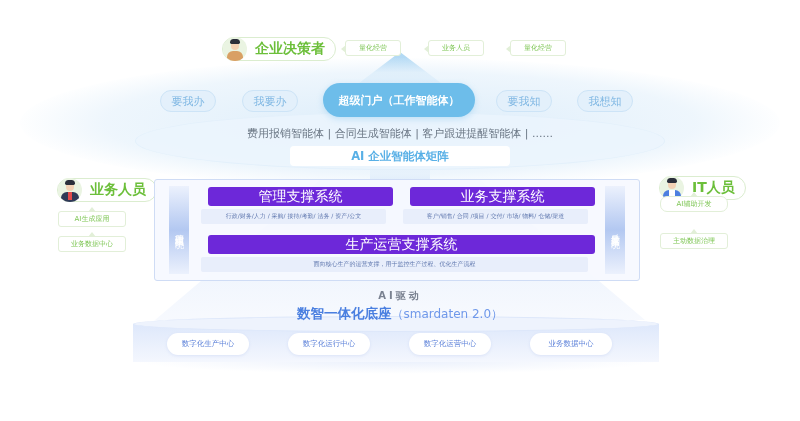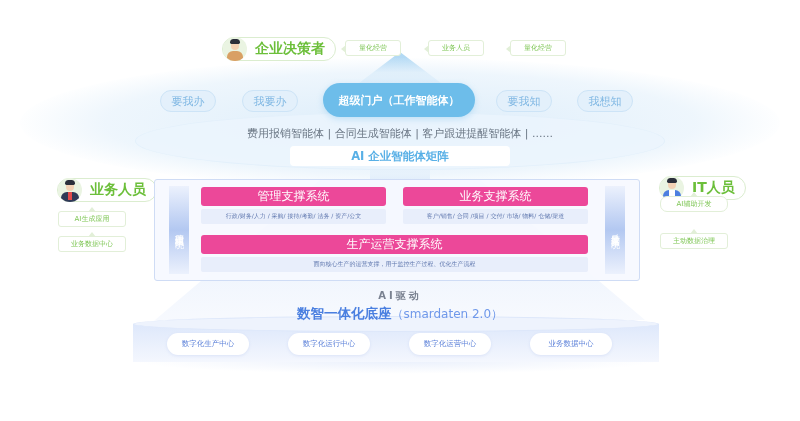--- a/index.html
+++ b/index.html
@@ -20,21 +20,21 @@
 .ellipse-top{position:absolute;left:20px;top:58px;width:760px;height:130px;border-radius:50%;background:radial-gradient(ellipse at 50% 50%,rgba(219,236,250,0.95) 0%,rgba(234,244,252,0.8) 55%,rgba(255,255,255,0) 72%);}
 .ellipse-inner{position:absolute;left:135px;top:112px;width:530px;height:58px;border-radius:50%;background:rgba(235,245,253,0.85);border:1px solid #e3f0fb;}
 .pill{position:absolute;height:22px;border-radius:11px;background:rgba(226,240,251,0.9);border:1px solid #cde4f7;color:#7fb7e3;font-size:11px;display:flex;align-items:center;justify-content:center;}
 .portal{position:absolute;left:323px;top:83px;width:152px;height:34px;border-radius:17px;background:#6dbdea;color:#fff;font-size:11px;font-weight:bold;display:flex;align-items:center;justify-content:center;box-shadow:0 2px 6px rgba(109,189,234,0.35);}
 .agents{position:absolute;left:0;width:800px;top:126px;text-align:center;font-size:11px;color:#6b7785;}
 .matrix-box{position:absolute;left:290px;top:146px;width:220px;height:20px;background:#fff;border-radius:4px;display:flex;align-items:center;justify-content:center;color:#59b0e6;font-weight:bold;font-size:11.5px;}
 
 
 .panel{position:absolute;left:154px;top:179px;width:486px;height:102px;border:1px solid #cfdcf5;background:rgba(246,249,255,0.92);border-radius:3px;}
 .vbar{position:absolute;top:6px;width:20px;height:88px;background:linear-gradient(180deg,rgba(210,223,248,0.3),#b3c8f1 50%,rgba(210,223,248,0.3));display:flex;flex-direction:column;align-items:center;justify-content:center;color:#ffffff;font-size:9px;line-height:11px;}
-.sys-head{position:absolute;height:19px;background:#ec4899;color:#fff;font-size:12px;display:flex;align-items:center;justify-content:center;border-radius:3px;}
+.sys-head{position:absolute;height:19px;background:#6d28d9;color:#fff;font-size:14px;display:flex;align-items:center;justify-content:center;border-radius:3px;margin-left:7px;}
 .sys-sub{position:absolute;height:15px;background:#e8eefb;color:#5f77ae;font-size:6px;display:flex;align-items:center;justify-content:center;border-radius:2px;}
 
 
 .side-tag{position:absolute;height:16px;width:68px;background:#fff;border:1px solid #e2efd8;border-radius:3px;font-size:7px;color:#7cc552;display:flex;align-items:center;justify-content:center;}
 .side-tag:before{content:"";position:absolute;left:50%;top:-5px;margin-left:-4px;border-left:4px solid transparent;border-right:4px solid transparent;border-bottom:5px solid #e2efd8;}
 
 
 .ai-drive{position:absolute;left:0;width:800px;top:289px;text-align:center;font-size:10px;font-weight:bold;color:#7a8291;letter-spacing:3px;}
 .base-title{position:absolute;left:0;width:800px;top:305px;text-align:center;font-size:13.5px;color:#4a7fe0;}
 .base-title b{font-weight:bold;}

